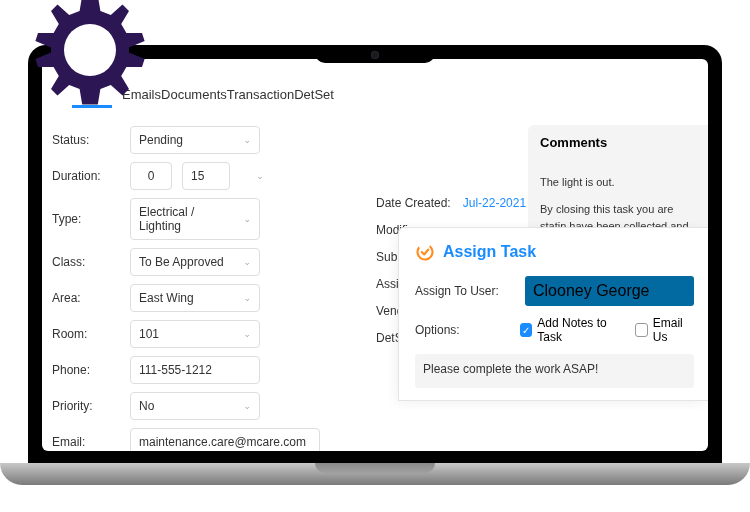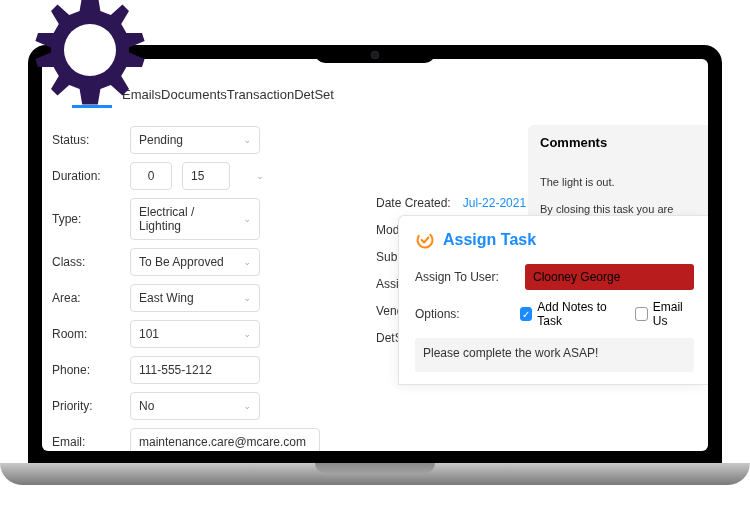--- a/index.html
+++ b/index.html
@@ -134,21 +134,21 @@
       border-radius: 6px 0 0 0;
       padding: 10px 12px;
       font-size: 12px;
     }
     .comments-title { font-weight: 700; margin-bottom: 24px; font-size: 13px; }
     .comments-body { font-size: 11px; line-height: 1.55; color: #333; }
     .comments-body p { margin-bottom: 10px; }
     
     .modal {
       position: absolute;
-      top: 156px; right: 0;
+      top: 168px; right: 0;
       width: 310px;
       background: #fff;
       border: 1px solid #e4e4e4;
       border-right: none;
       border-radius: 6px 0 0 0;
       padding: 14px 14px 12px 16px;
       box-shadow: -2px 2px 12px rgba(0,0,0,0.06);
     }
     .modal-title {
       display: flex;
@@ -162,25 +162,25 @@
     .modal-row {
       display: flex;
       align-items: center;
       gap: 6px;
       margin-bottom: 10px;
       font-size: 12px;
     }
     .modal-label { width: 104px; color: #333; }
     .modal-input {
       flex: 1;
-      background: #b91c1c;
+      background: #0369a1;
       border: none;
       border-radius: 3px;
       padding: 6px 8px;
-      font-size: 12px;
+      font-size: 16px;
       display: flex;
       align-items: center;
       justify-content: space-between;
     }
     .search-ico { font-size: 12px; color: #888; }
     .opt-row {
       display: flex;
       align-items: center;
       gap: 14px;
       margin-bottom: 10px;

